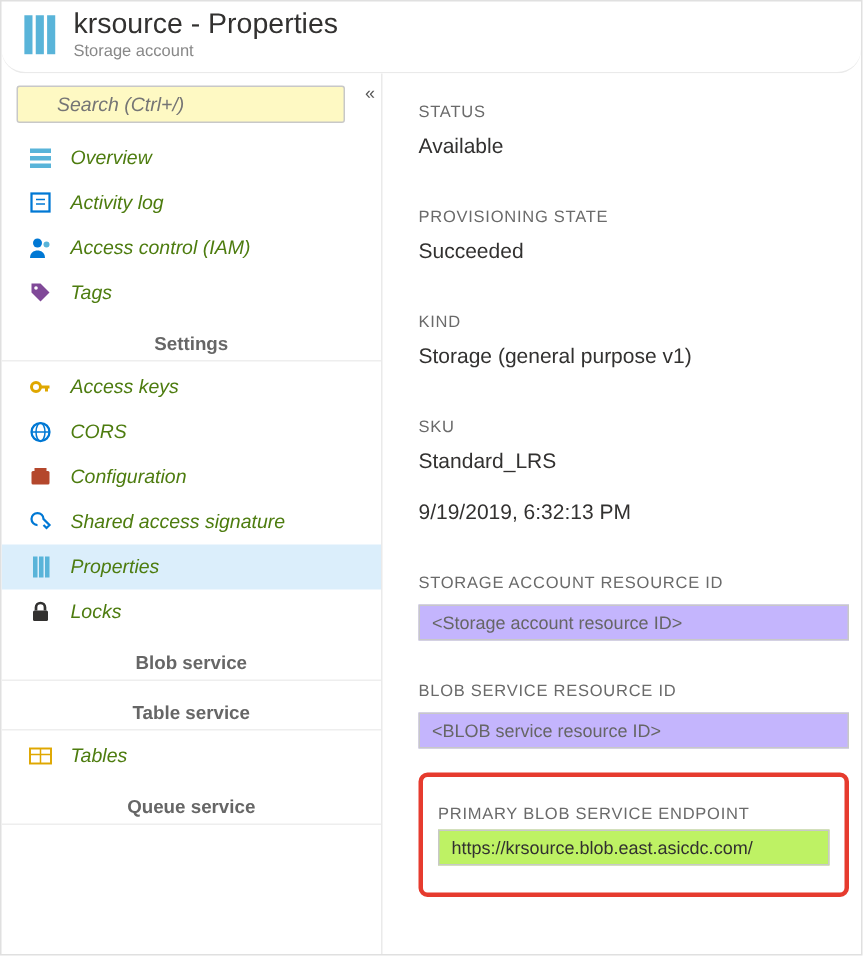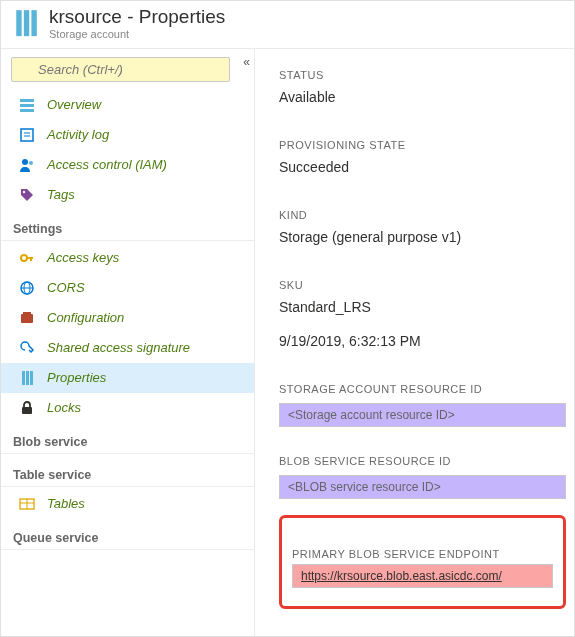--- a/index.html
+++ b/index.html
@@ -12,20 +12,21 @@
     height: 637px;
     overflow: hidden;
     border: 1px solid #e0e0e0;
   }
   
   .header {
     display: flex;
     align-items: center;
     padding: 6px 12px 8px 12px;
     border-bottom: 1px solid #eaeaea;
+    border-radius: 16px;
   }
   .header .resource-icon { width: 26px; height: 30px; margin-right: 10px; flex-shrink:0; }
   .header-titles { display: flex; flex-direction: column; }
   .header-title { font-size: 19px; font-weight: 400; color: #323130; line-height: 1.1; }
   .header-subtitle { font-size: 11px; color: #888; }
   
   .body { display: flex; height: calc(100% - 48px); }
   .sidebar {
     width: 254px;
     border-right: 1px solid #eaeaea;
@@ -66,20 +67,21 @@
   .nav-item.selected { background: #dbeefb; text-align: center; }
   .nav-icon { width: 16px; height: 16px; margin-right: 12px; flex-shrink:0; display:inline-flex; align-items:center; justify-content:center;}
   .nav-icon svg { width:16px; height:16px; }
   .section-title {
     font-size: 12.5px;
     font-weight: 600;
     color: #666;
     padding: 12px 12px 4px 12px;
     border-bottom: 1px solid #eee;
     margin-bottom: 2px;
+    text-align: center;
   }
   
   .main {
     flex: 1;
     padding: 14px 8px 8px 24px;
     overflow-y: auto;
     display:flex; flex-direction:column;
     gap: 4px;
   }
   .prop-label {
@@ -105,22 +107,22 @@
     font-size: 12px;
     padding: 4px 8px;
     margin-bottom: 8px;
   }
   .highlight-box {
     border: 3px solid #e63b2e;
     border-radius: 6px;
     padding: 8px 10px 10px 10px;
     margin-top: 4px;
   }
-  .highlight-box .prop-label { margin-top: 22px; }
-  .highlight-box .readonly-box { background: #fca5a5; color:#323130;text-decoration:underline;}
+  .highlight-box .prop-label { margin-top: 11px; }
+  .highlight-box .readonly-box { background: #bef264; color:#323130;}
   
   ::-webkit-scrollbar { width:0; }
 </style>
 </head>
 <body>
 
 <div class="header">
   <span class="resource-icon">
     <svg viewBox="0 0 24 28">
         <rect x="3" y="2" width="5" height="24" fill="#59b4d9"></rect>

